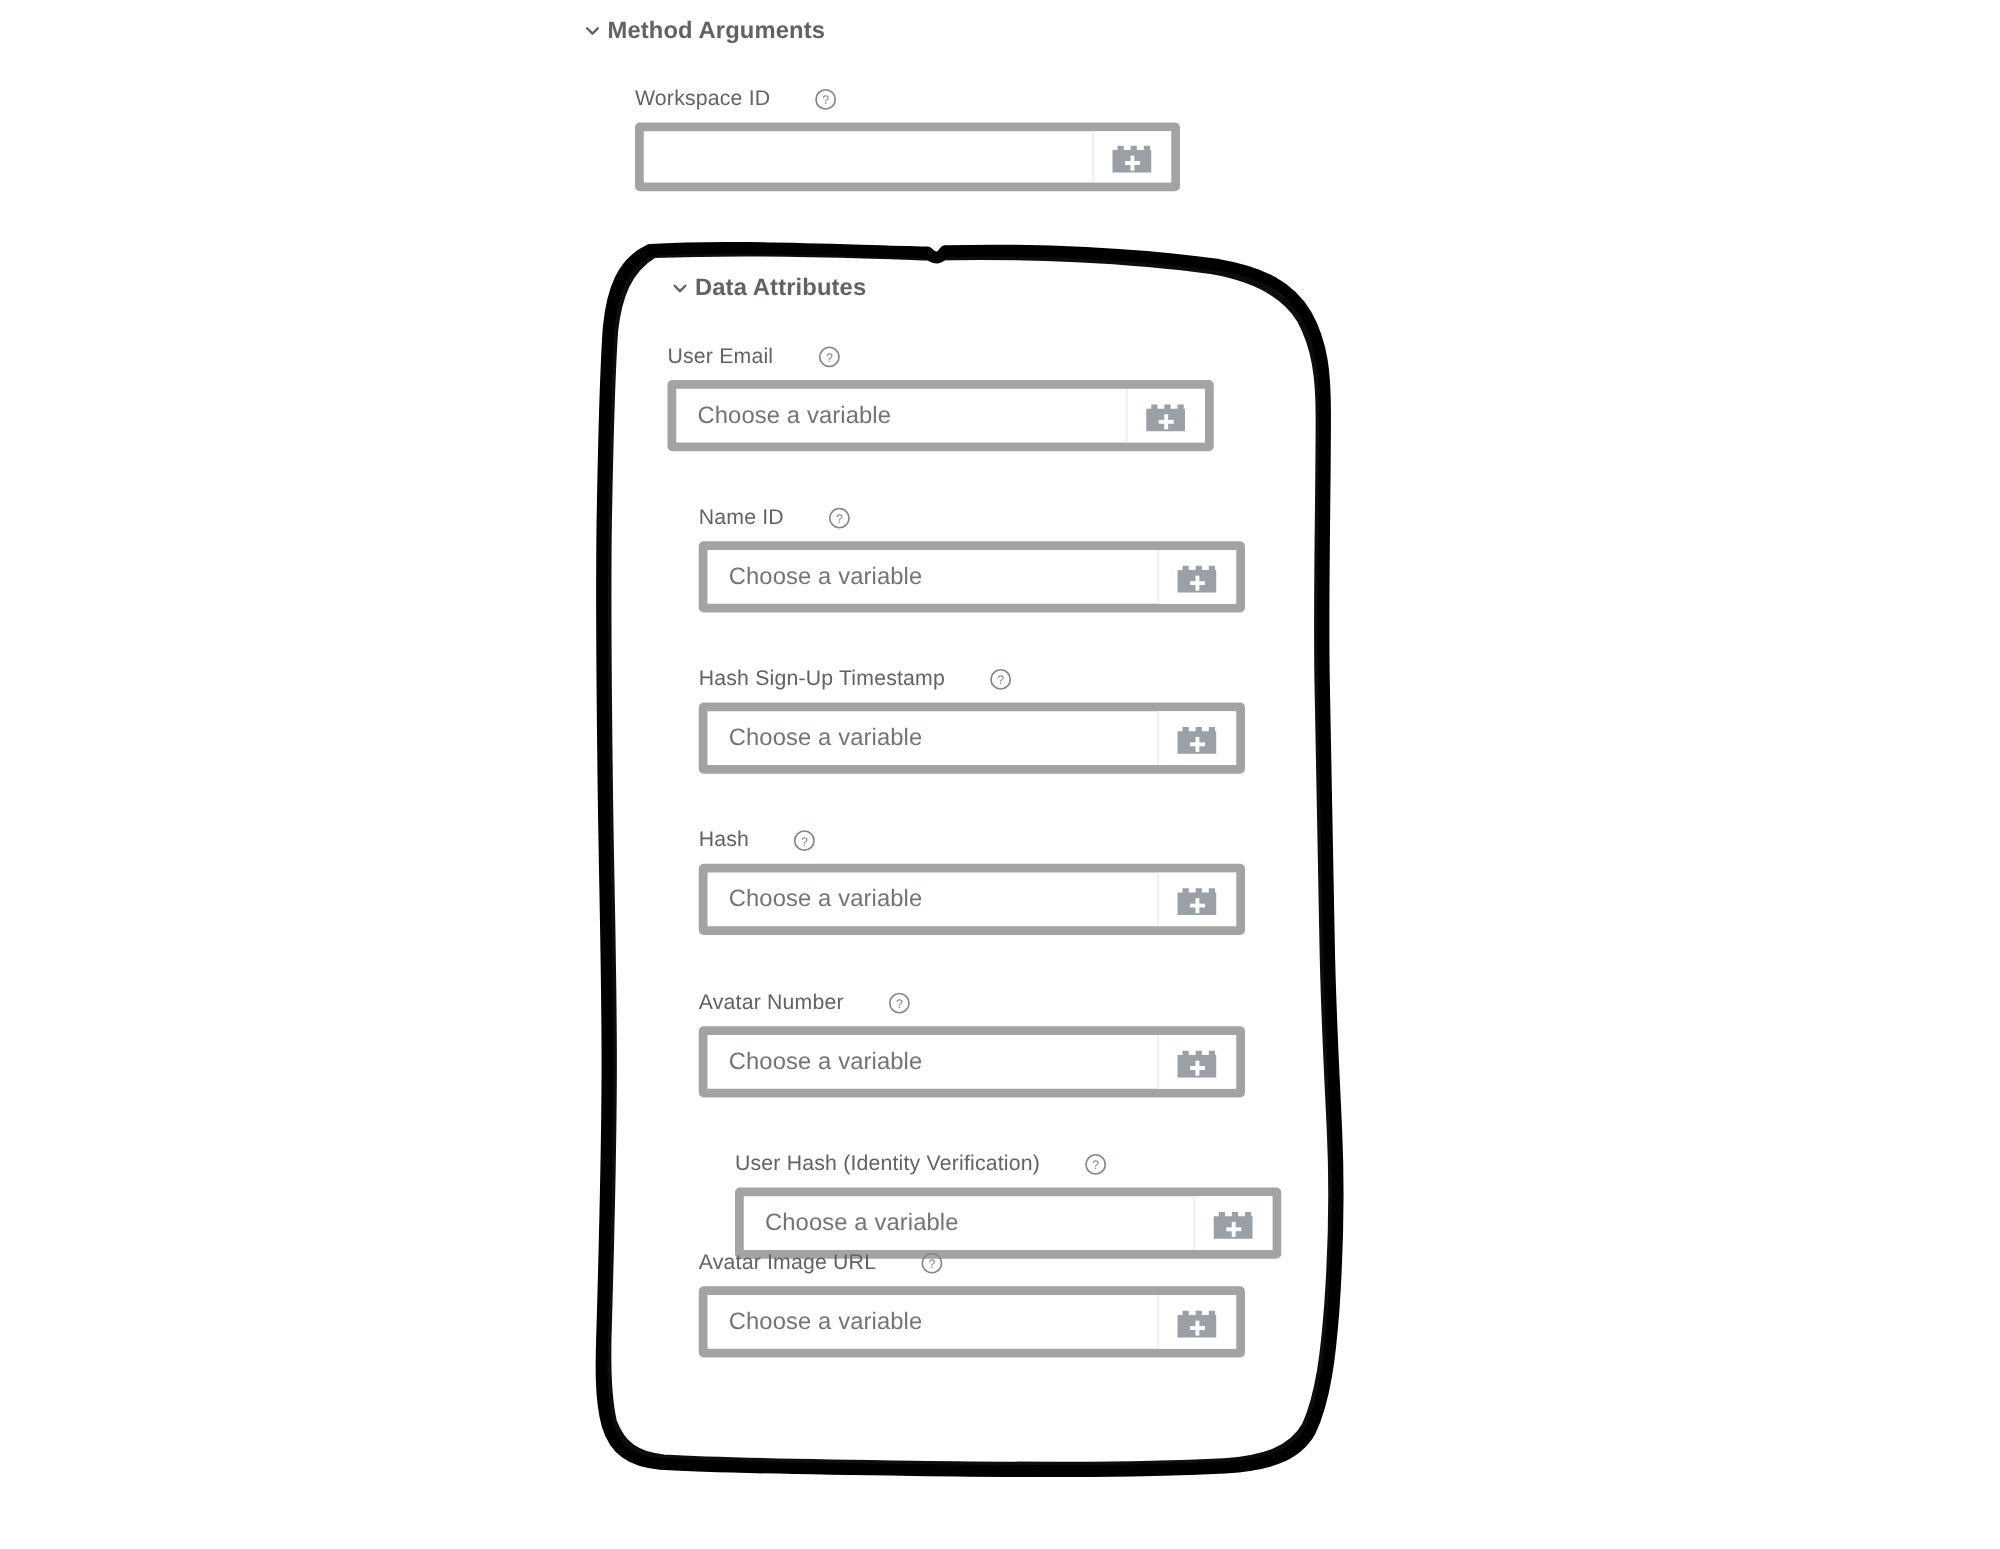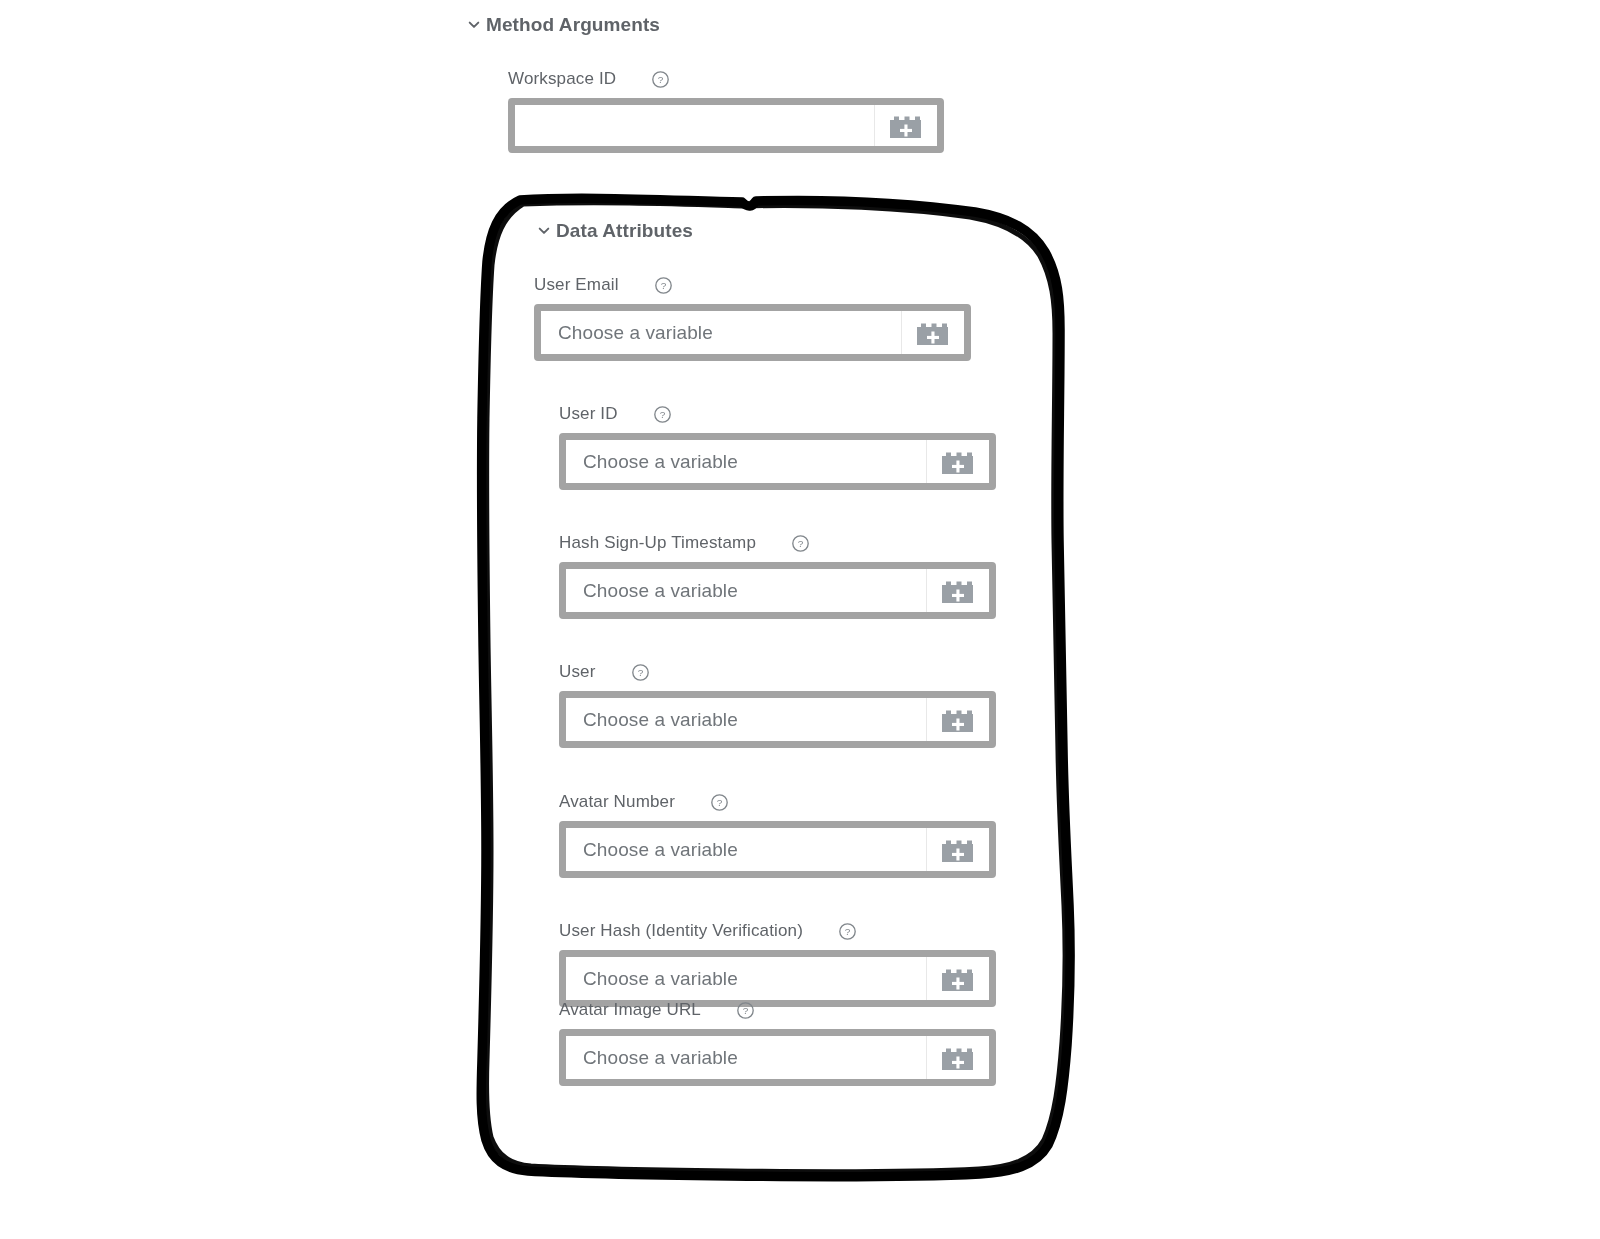--- a/index.html
+++ b/index.html
@@ -173,21 +173,21 @@
         <path d="M4 11 h4 V7.5 h5 V11 h5.5 V7.5 h5 V11 h5.5 V7.5 h5 V11 h1 V29 H4 Z" fill="#9aa0a6"></path>
         <rect x="18.4" y="15.5" width="3.1" height="12" fill="#ffffff"></rect>
         <rect x="14" y="19.9" width="12" height="3.1" fill="#ffffff"></rect>
       </svg>
     </div>
   </div>
 </div>
 
 <div class="field" style="left:559px; top:403px; width:437px;">
   <div class="field-label-row">
-    <span class="field-label">User ID</span>
+    <span class="field-label">Name ID</span>
     <span class="help-icon">
       <svg width="19" height="19" viewBox="0 0 20 20" aria-hidden="true">
         <circle cx="10" cy="10" r="8.1" fill="none" stroke="#80868b" stroke-width="1.4"></circle>
         <text x="10" y="14.2" text-anchor="middle" font-family="Liberation Sans, sans-serif" font-size="10.5" fill="#80868b">?</text>
       </svg>
     </span>
   </div>
   <div class="input-wrap" style="height:57px;">
     <div class="input-box">Choose a variable</div>
     <div class="var-btn">
@@ -217,21 +217,21 @@
         <path d="M4 11 h4 V7.5 h5 V11 h5.5 V7.5 h5 V11 h5.5 V7.5 h5 V11 h1 V29 H4 Z" fill="#9aa0a6"></path>
         <rect x="18.4" y="15.5" width="3.1" height="12" fill="#ffffff"></rect>
         <rect x="14" y="19.9" width="12" height="3.1" fill="#ffffff"></rect>
       </svg>
     </div>
   </div>
 </div>
 
 <div class="field" style="left:559px; top:661px; width:437px;">
   <div class="field-label-row">
-    <span class="field-label">User</span>
+    <span class="field-label">Hash</span>
     <span class="help-icon">
       <svg width="19" height="19" viewBox="0 0 20 20" aria-hidden="true">
         <circle cx="10" cy="10" r="8.1" fill="none" stroke="#80868b" stroke-width="1.4"></circle>
         <text x="10" y="14.2" text-anchor="middle" font-family="Liberation Sans, sans-serif" font-size="10.5" fill="#80868b">?</text>
       </svg>
     </span>
   </div>
   <div class="input-wrap" style="height:57px;">
     <div class="input-box">Choose a variable</div>
     <div class="var-btn">
@@ -259,21 +259,21 @@
     <div class="var-btn">
       <svg width="40" height="34" viewBox="0 0 40 34" aria-hidden="true">
         <path d="M4 11 h4 V7.5 h5 V11 h5.5 V7.5 h5 V11 h5.5 V7.5 h5 V11 h1 V29 H4 Z" fill="#9aa0a6"></path>
         <rect x="18.4" y="15.5" width="3.1" height="12" fill="#ffffff"></rect>
         <rect x="14" y="19.9" width="12" height="3.1" fill="#ffffff"></rect>
       </svg>
     </div>
   </div>
 </div>
 
-<div class="field" style="left:559px; top:920px; width:437px;text-align:center;">
+<div class="field" style="left:588px; top:920px; width:437px;text-align:center;">
   <div class="field-label-row">
     <span class="field-label">User Hash (Identity Verification)</span>
     <span class="help-icon">
       <svg width="19" height="19" viewBox="0 0 20 20" aria-hidden="true">
         <circle cx="10" cy="10" r="8.1" fill="none" stroke="#80868b" stroke-width="1.4"></circle>
         <text x="10" y="14.2" text-anchor="middle" font-family="Liberation Sans, sans-serif" font-size="10.5" fill="#80868b">?</text>
       </svg>
     </span>
   </div>
   <div class="input-wrap" style="height:57px;">

